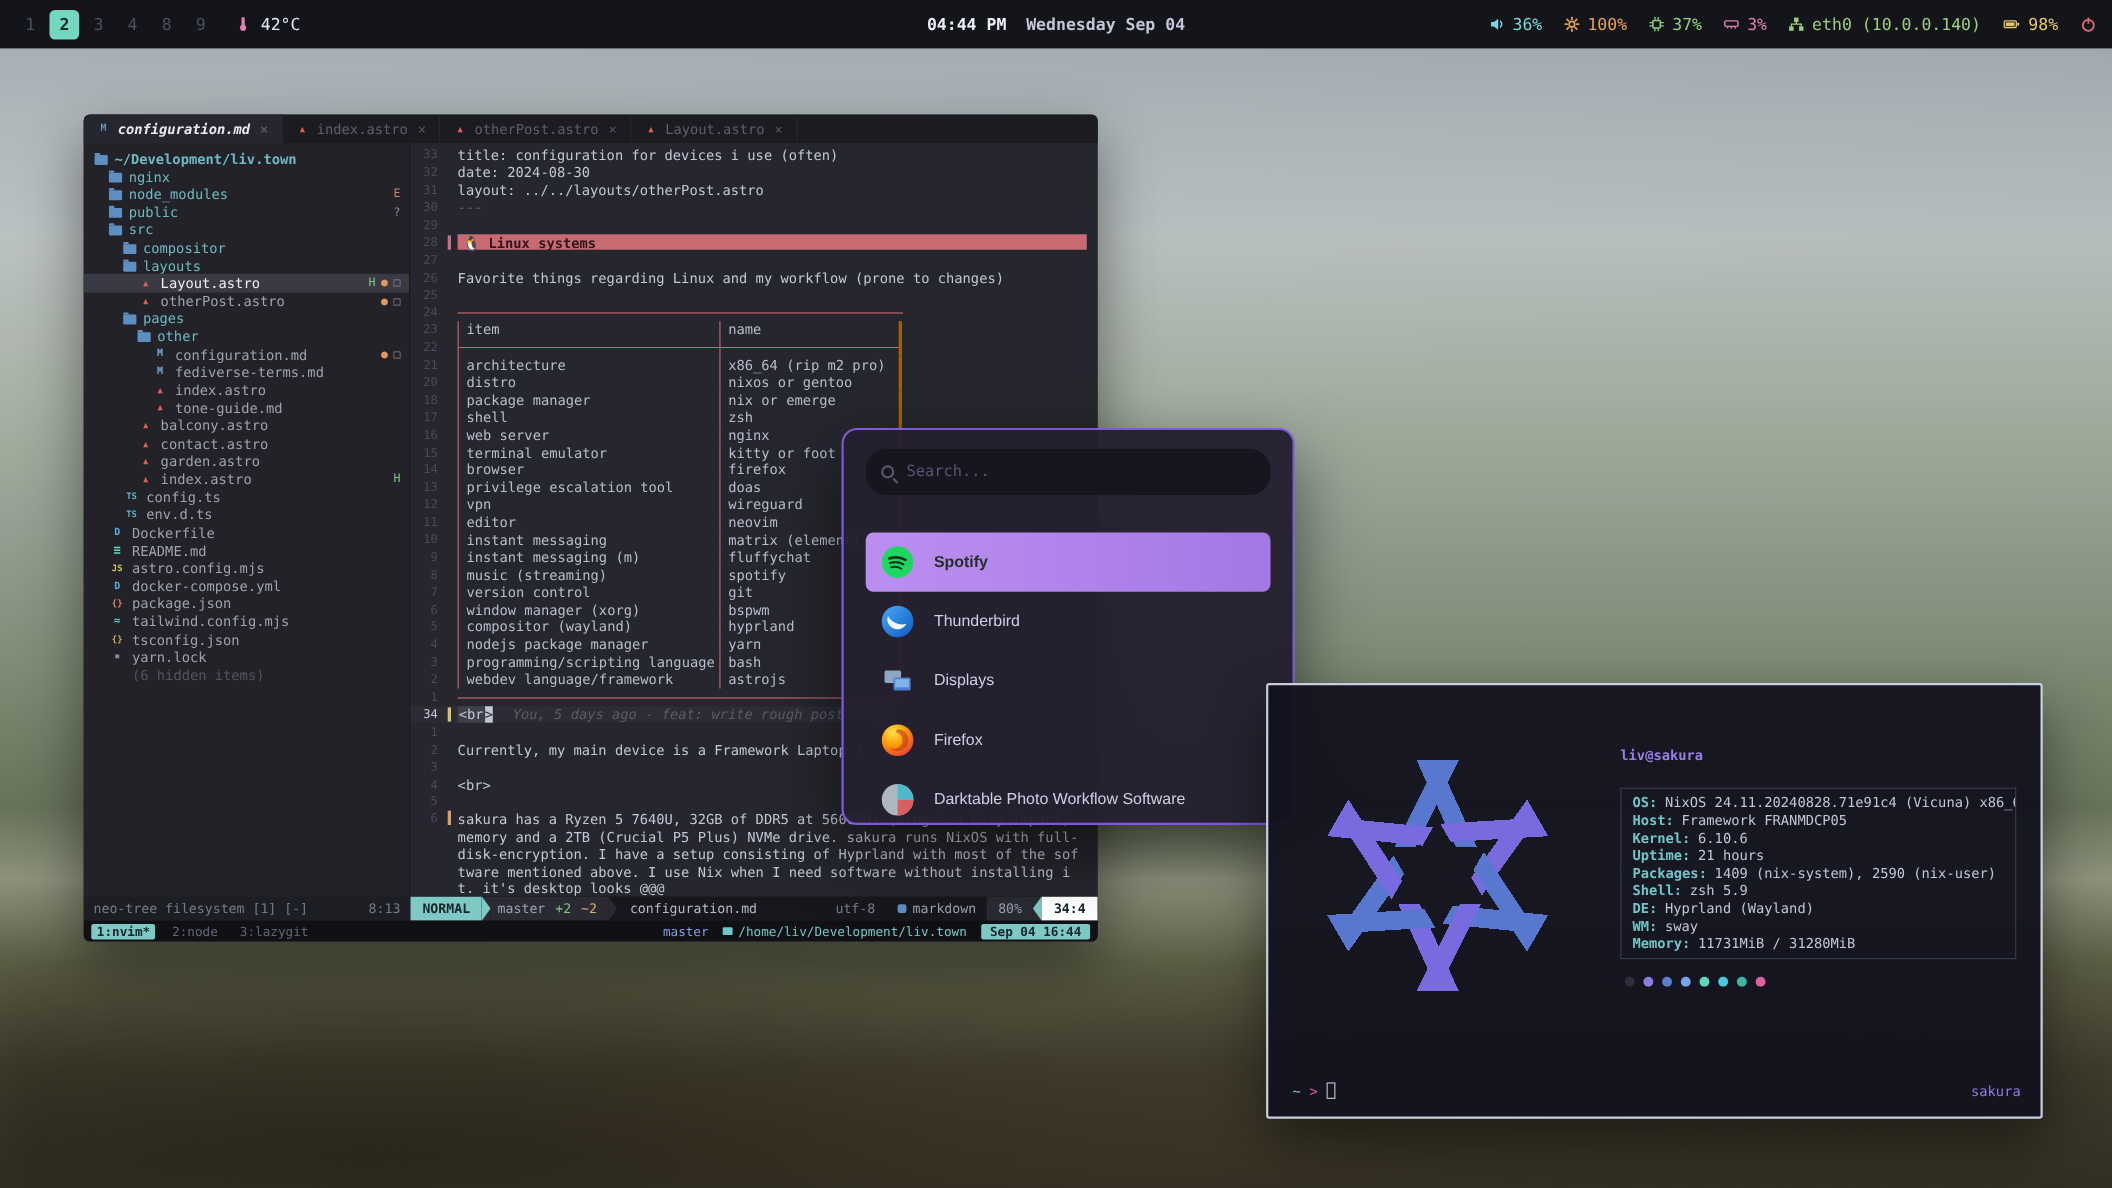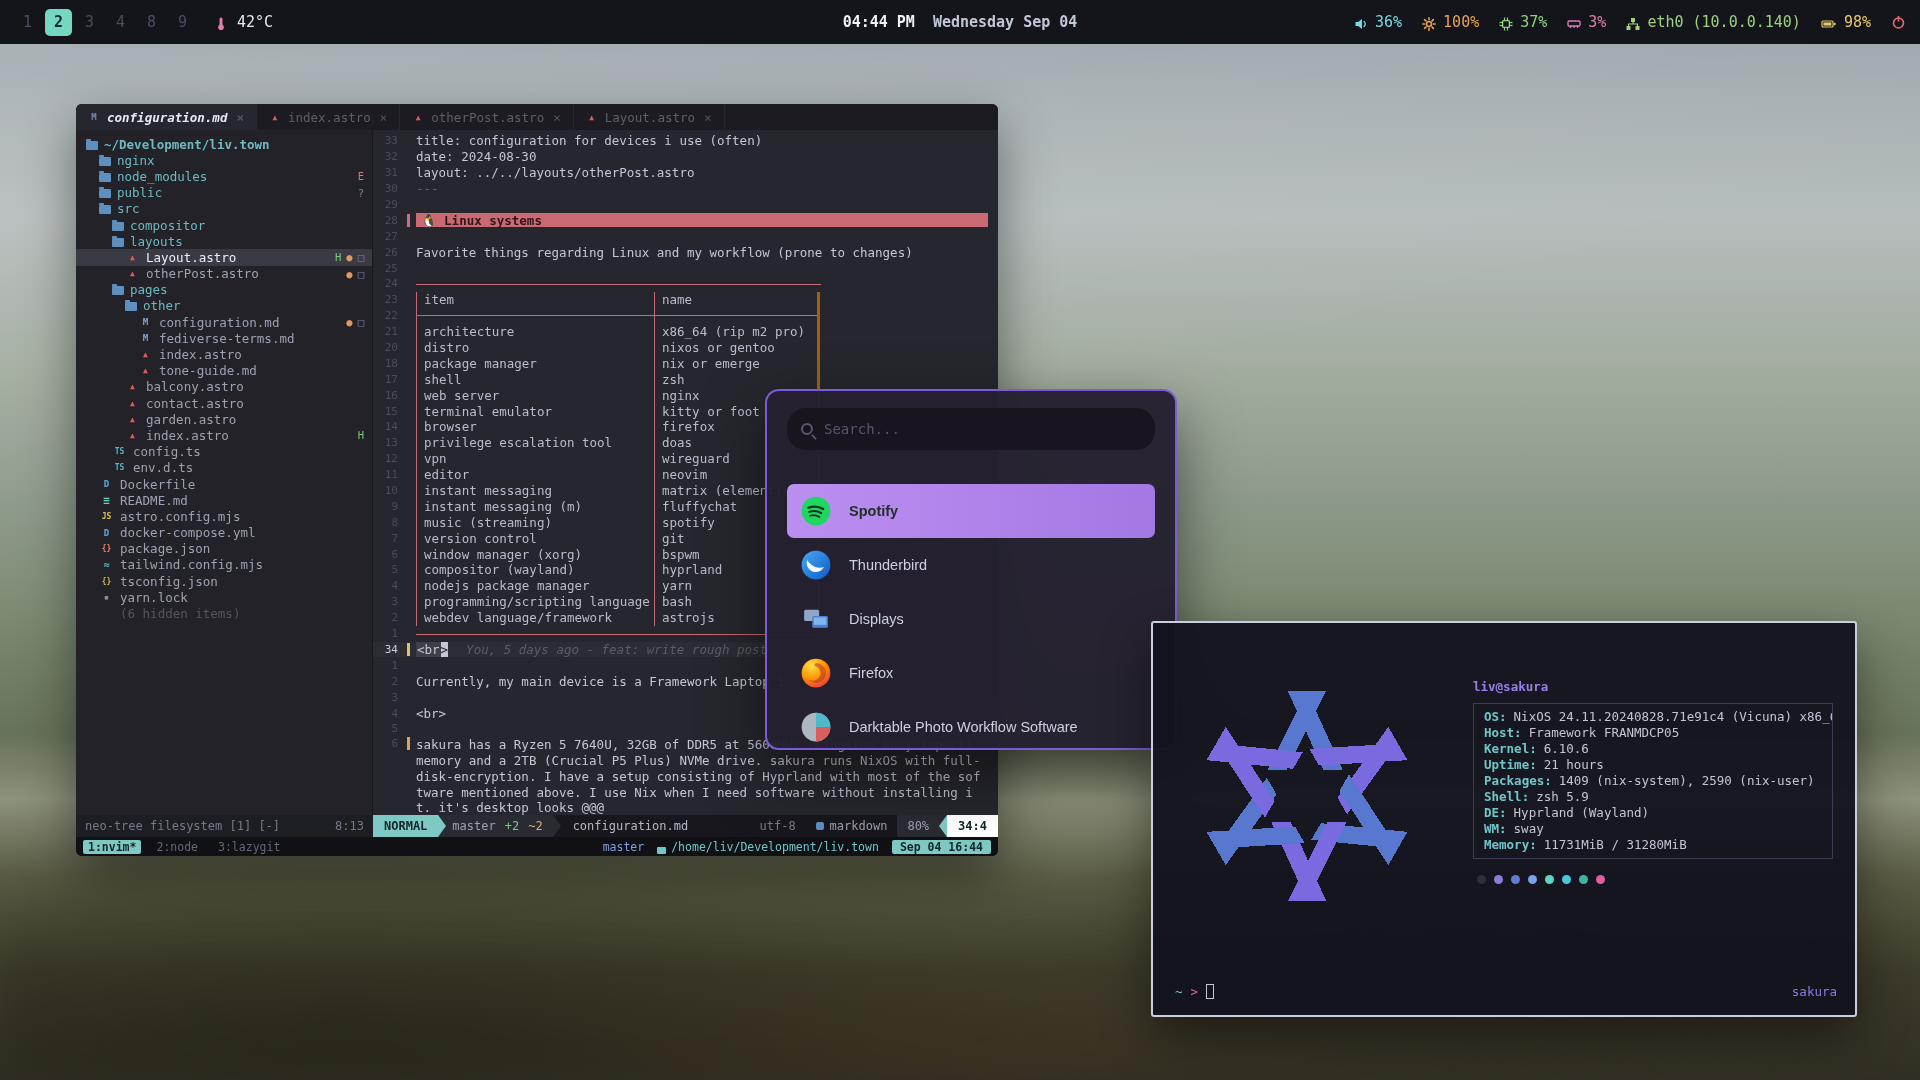--- a/index.html
+++ b/index.html
@@ -10,21 +10,21 @@
  linear-gradient(180deg,#98a1a8 0%,#a9b1b5 10%,#b6bdbd 20%,#a3ad9f 34%,#8d9a8a 46%,#79876f 58%,#67725a 68%,#8d927c 74%,#5a5c44 81%,#3f3c2d 90%,#322e24 100%)}
 .hills{position:absolute;left:0;right:0;bottom:0;height:360px;filter:blur(18px);background:
  radial-gradient(60% 90% at 18% 100%, rgba(38,34,22,.8), rgba(38,34,22,0) 70%),
  radial-gradient(55% 80% at 76% 100%, rgba(52,48,34,.65), rgba(52,48,34,0) 72%),
  radial-gradient(40% 60% at 48% 100%, rgba(90,70,40,.35), rgba(90,70,40,0) 70%)}
 
 .topbar{position:absolute;top:0;left:0;right:0;height:44px;background:#14151b;display:flex;align-items:center;padding:0 14px;color:#aeb4c4;font-size:15px;z-index:50}
 .ws-wrap{display:flex;align-items:center;gap:4px;margin-right:18px}
 .ws{width:27px;height:27px;display:flex;align-items:center;justify-content:center;color:#4a4f5e;border-radius:5px}
 .ws.active{background:#74d7c2;color:#0d2a24;font-weight:bold}
-.mod{display:flex;align-items:flex-end;gap:7px;white-space:nowrap}
+.mod{display:flex;align-items:center;gap:7px;white-space:nowrap}
 .mod svg{display:block}
 .m-pinkic{color:#e07fb0}
 .m-cyan{color:#7ad9e0}.m-orange{color:#e8a256}.m-green{color:#8fd17f}.m-pink{color:#e07fb0}.m-green2{color:#9ed17f}.m-yellow{color:#e3c96a}.m-red{color:#e06c75}
 .temp-text{color:#e6e9f2;margin-left:2px}
 .tb-center{position:absolute;left:50%;transform:translateX(-50%);display:flex;gap:18px;align-items:center}
 .tb-time{color:#eef1f8;font-weight:bold}.tb-date{color:#c0c7d6;font-weight:bold}
 .tb-right{margin-left:auto;display:flex;gap:20px;align-items:center}
 
 .editor{position:absolute;left:76px;top:104px;width:922px;height:752px;background:#26262e;border-radius:6px;overflow:hidden;box-shadow:0 22px 54px rgba(0,0,0,.45);z-index:10;display:flex;flex-direction:column;font-size:12.5px;color:#c3c6d4}
 .tabline{height:26px;background:#1b1b21;display:flex;align-items:stretch;flex:none}
@@ -98,37 +98,37 @@
 .ft-dot{width:8px;height:8px;background:#5d8fc0;border-radius:2px}
 .seg-prog{background:#2a2a33;height:100%;display:flex;align-items:center;padding:0 10px}
 .arr-l1{width:0;height:0;border-top:11px solid transparent;border-bottom:11px solid transparent;border-right:8px solid #7ec9c4;background:#2a2a33}
 .seg-pos{background:#ffffff;color:#142629;font-weight:bold;height:100%;display:flex;align-items:center;padding:0 11px}
 
 .tmuxbar{height:19px;flex:none;background:#101015;display:flex;align-items:center;font-size:11.5px;color:#62677a;padding:0 7px;gap:11px}
 .tw{padding:0 5px}
 .tw.active{background:#7ec9c4;color:#142629;border-radius:2px;font-weight:bold}
 .tmux-right{margin-left:auto;display:flex;align-items:center;gap:13px}
 .tm-branch{color:#7f9fe0}
-.tm-path{color:#6fc7c9;display:flex;align-items:flex-end;gap:5px}
+.tm-path{color:#6fc7c9;display:flex;align-items:center;gap:5px}
 .tm-fold{width:9px;height:7px;background:#6fc7c9;border-radius:1px}
 .tm-date{background:#7ec9c4;color:#142629;padding:0 8px;border-radius:2px;font-weight:bold}
 
 .launcher{position:absolute;left:765px;top:389px;width:412px;height:361px;background:rgba(36,32,47,.97);border:2px solid #7d5bd8;border-radius:14px;z-index:20;padding:17px 20px;overflow:hidden;box-shadow:0 24px 60px rgba(0,0,0,.5)}
 .searchbox{height:42px;background:#18151f;border-radius:19px;display:flex;align-items:center;padding:0 14px;gap:11px;color:#5a5570;font-size:14px}
 .mag{width:12px;height:12px;border:2px solid #5a5570;border-radius:50%;position:relative;flex:none}
 .mag::after{content:"";position:absolute;width:2px;height:6px;background:#5a5570;transform:rotate(-45deg);left:10px;top:9px}
 .l-items{margin-top:34px}
 .l-item{height:54px;display:flex;align-items:center;gap:18px;padding-left:14px;border-radius:7px;font-family:"Liberation Sans",sans-serif;font-size:14.5px;color:#cdd0e2}
 .l-item.selected{background:linear-gradient(90deg,#bb8ff0,#a478e4);color:#233028;font-weight:bold}
 .l-ic{width:30px;height:30px;flex:none}
 
 .terminal{position:absolute;left:1151px;top:621px;width:706px;height:396px;background:rgba(19,19,30,.96);border:2px solid #c9cde0;border-radius:3px;z-index:30;font-size:12.5px;color:#c2c5d4;box-shadow:0 20px 50px rgba(0,0,0,.45)}
 .nix-logo{position:absolute;left:26px;top:28px}
 .ff-info{position:absolute;left:320px;top:56px;width:360px}
-.ff-title{color:#9a7fe8;font-weight:bold;margin-bottom:9px}
+.ff-title{color:#9a7fe8;font-weight:bold;margin-bottom:22px}
 .ff-box{border:1px solid #3c3c52;padding:5px 10px;white-space:nowrap;overflow:hidden}
 .ff-line{height:16px;display:flex}
 .ff-key{color:#6fc7c9;font-weight:bold;flex:none}
 .ff-val{color:#c2c5d4;margin-left:7px}
 .palette{display:flex;gap:8px;margin-top:16px;padding-left:4px}
 .dot{width:9px;height:9px;border-radius:50%}
 .prompt{position:absolute;left:22px;bottom:16px;display:flex;align-items:center;gap:8px}
 .p-dir{color:#6fc7c9}.p-ch{color:#e05fa0}
 .p-cursor{width:8px;height:15px;border:1px solid #c3c6d4}
 .session{position:absolute;right:18px;bottom:16px;color:#8f7ae0}

